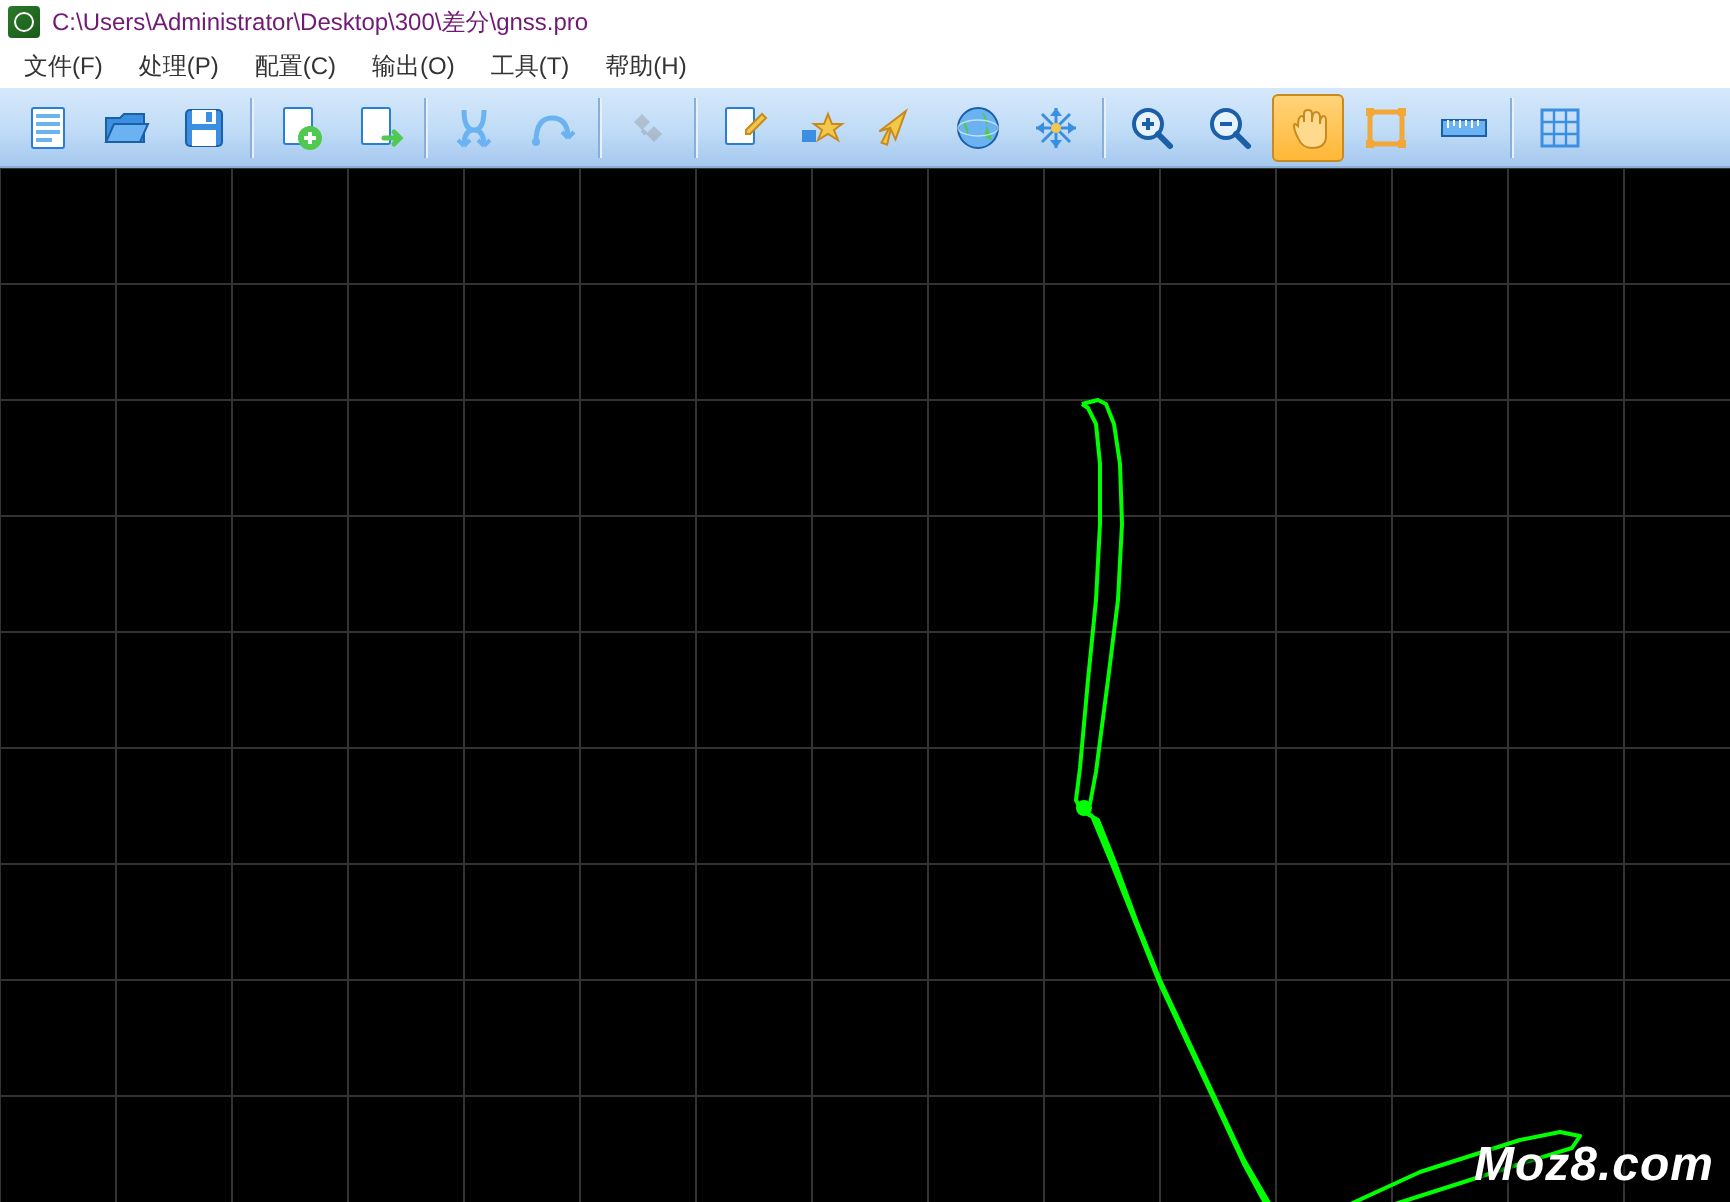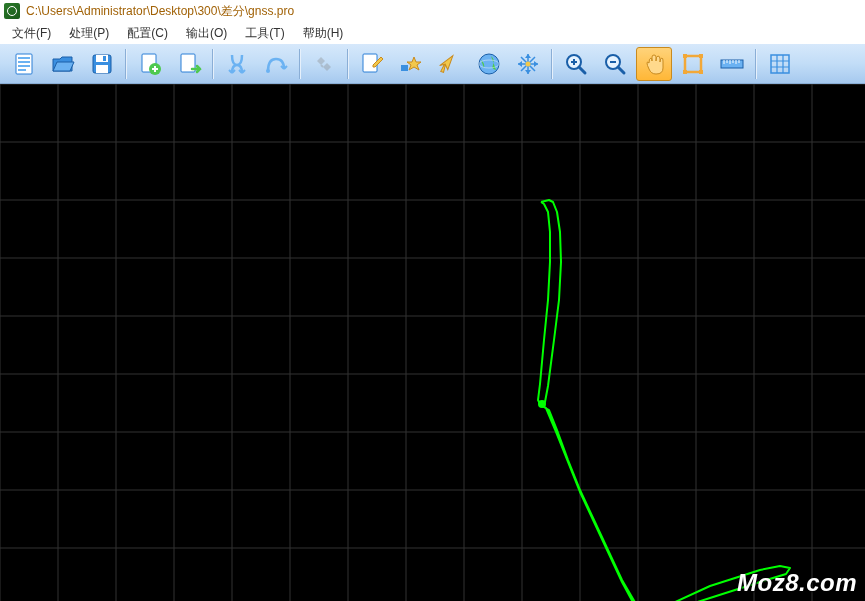--- a/index.html
+++ b/index.html
@@ -1,20 +1,20 @@
 <!DOCTYPE html>
 <html><head>
 <meta charset="utf-8">
 <style>
 * { margin: 0; padding: 0; box-sizing: border-box; }
 body { font-family: "Microsoft YaHei", sans-serif; font-size: 12px; width: 865px; height: 601px; overflow: hidden; background: #fff; }
 .titlebar { height: 22px; background: #fff; display: flex; align-items: center; padding: 0 4px; gap: 6px; }
 .app-icon { width: 16px; height: 16px; background: linear-gradient(135deg,#2a7a2a,#1a5a1a); border-radius: 2px; display: flex; align-items: center; justify-content: center; }
 .app-icon::after { content: ""; width: 8px; height: 8px; border: 1px solid #fff; border-radius: 50%; }
-.title-text { color: #a16207; font-size: 12px; }
+.title-text { color: #701a75; font-size: 12px; }
 .menubar { height: 22px; background: #fff; display: flex; align-items: center; gap: 2px; padding: 0 4px; font-size: 12px; color: #333; }
 .menu-item { padding: 2px 8px; cursor: pointer; }
 .toolbar { height: 40px; background: linear-gradient(to bottom,#d6e8fb 0%,#c2ddf7 50%,#a6c9ef 100%); border-bottom: 1px solid #8aaed6; display: flex; align-items: center; padding: 0 6px; gap: 3px; }
 .tool-btn { width: 36px; height: 34px; border: 1px solid transparent; border-radius: 3px; display: flex; align-items: center; justify-content: center; cursor: pointer; position: relative; }
 .tool-btn.selected { background: linear-gradient(to bottom,#ffd37a,#ffb737); border-color: #c88a1f; }
 .sep { width: 2px; height: 30px; border-left: 1px solid #8aaed6; border-right: 1px solid #e6f0fb; margin: 0 2px; }
 .canvas-area { width: 865px; height: 517px; background: #000; position: relative; overflow: hidden; }
 .grid-svg { position: absolute; top: 0; left: 0; }
 .track-svg { position: absolute; top: 0; left: 0; }
 .watermark { position: absolute; right: 8px; bottom: 4px; color: #fff; font-family: Arial, sans-serif; font-weight: 700; font-style: italic; font-size: 24px; text-shadow: 1px 1px 2px #000; letter-spacing: 0.5px; }

